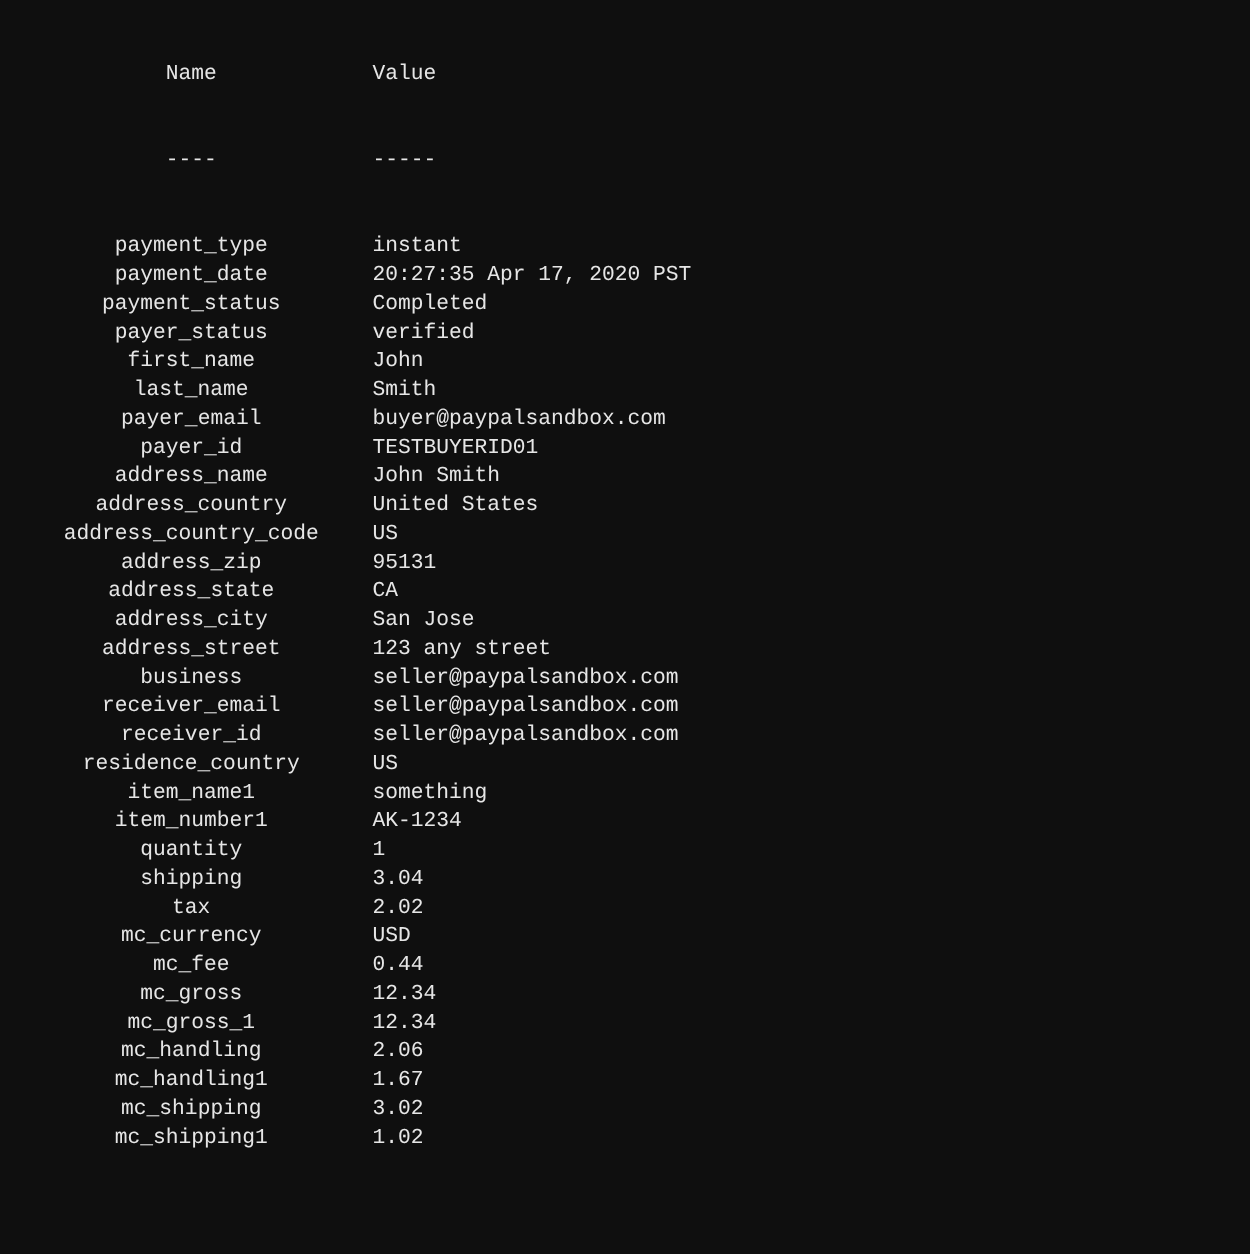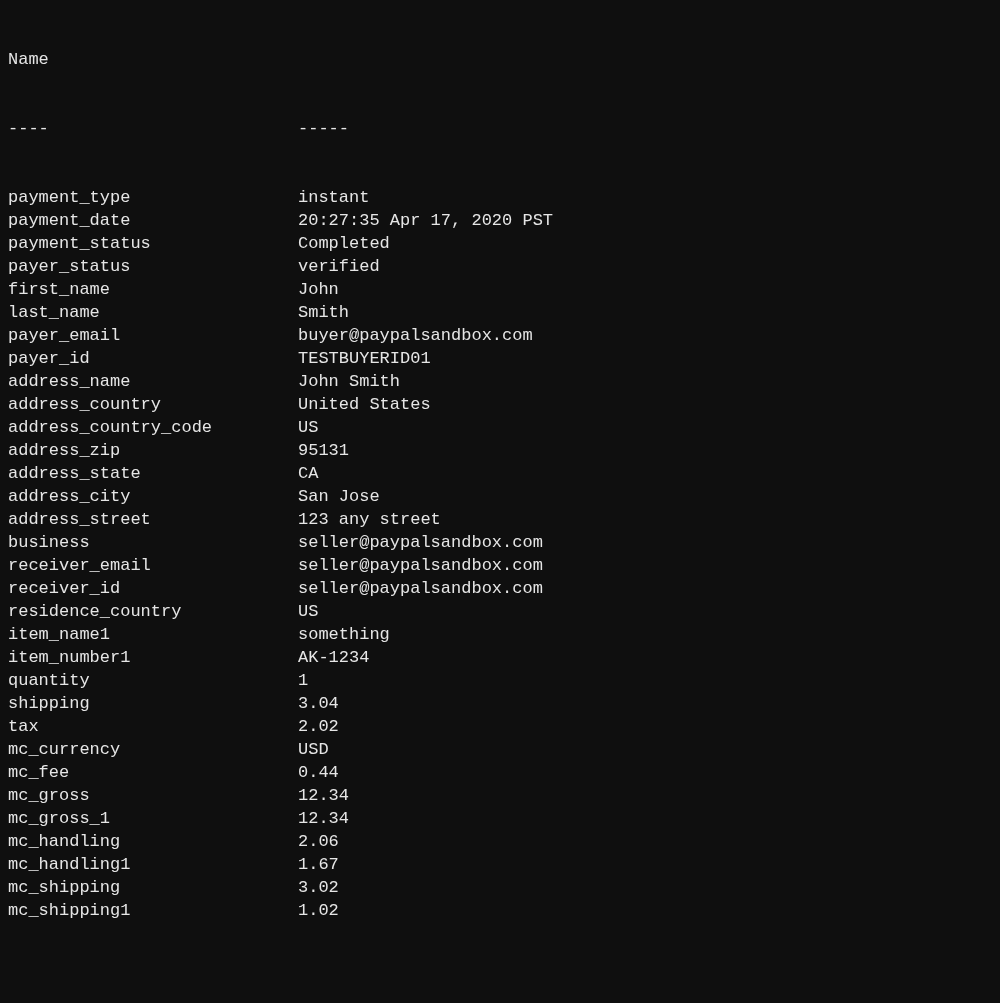--- a/index.html
+++ b/index.html
@@ -20,30 +20,32 @@
   }
   .prompt-line {
     margin-bottom: 23px;
   }
   .row {
     display: flex;
   }
   .col-name {
     width: 290px;
     flex: 0 0 290px;
+    text-align: center;
   }
   .col-value {
     flex: 1;
   }
 </style>
 </head>
 <body>
 
 <div class="term">
   <div class="row">
     <span class="col-name">Name</span>
+    <span class="col-value">Value</span>
   </div>
   <div class="row">
     <span class="col-name">----</span>
     <span class="col-value">-----</span>
   </div>
   <div id="rows"><div class="row"><span class="col-name">payment_type</span><span class="col-value">instant</span></div><div class="row"><span class="col-name">payment_date</span><span class="col-value">20:27:35 Apr 17, 2020 PST</span></div><div class="row"><span class="col-name">payment_status</span><span class="col-value">Completed</span></div><div class="row"><span class="col-name">payer_status</span><span class="col-value">verified</span></div><div class="row"><span class="col-name">first_name</span><span class="col-value">John</span></div><div class="row"><span class="col-name">last_name</span><span class="col-value">Smith</span></div><div class="row"><span class="col-name">payer_email</span><span class="col-value">buyer@paypalsandbox.com</span></div><div class="row"><span class="col-name">payer_id</span><span class="col-value">TESTBUYERID01</span></div><div class="row"><span class="col-name">address_name</span><span class="col-value">John Smith</span></div><div class="row"><span class="col-name">address_country</span><span class="col-value">United States</span></div><div class="row"><span class="col-name">address_country_code</span><span class="col-value">US</span></div><div class="row"><span class="col-name">address_zip</span><span class="col-value">95131</span></div><div class="row"><span class="col-name">address_state</span><span class="col-value">CA</span></div><div class="row"><span class="col-name">address_city</span><span class="col-value">San Jose</span></div><div class="row"><span class="col-name">address_street</span><span class="col-value">123 any street</span></div><div class="row"><span class="col-name">business</span><span class="col-value">seller@paypalsandbox.com</span></div><div class="row"><span class="col-name">receiver_email</span><span class="col-value">seller@paypalsandbox.com</span></div><div class="row"><span class="col-name">receiver_id</span><span class="col-value">seller@paypalsandbox.com</span></div><div class="row"><span class="col-name">residence_country</span><span class="col-value">US</span></div><div class="row"><span class="col-name">item_name1</span><span class="col-value">something</span></div><div class="row"><span class="col-name">item_number1</span><span class="col-value">AK-1234</span></div><div class="row"><span class="col-name">quantity</span><span class="col-value">1</span></div><div class="row"><span class="col-name">shipping</span><span class="col-value">3.04</span></div><div class="row"><span class="col-name">tax</span><span class="col-value">2.02</span></div><div class="row"><span class="col-name">mc_currency</span><span class="col-value">USD</span></div><div class="row"><span class="col-name">mc_fee</span><span class="col-value">0.44</span></div><div class="row"><span class="col-name">mc_gross</span><span class="col-value">12.34</span></div><div class="row"><span class="col-name">mc_gross_1</span><span class="col-value">12.34</span></div><div class="row"><span class="col-name">mc_handling</span><span class="col-value">2.06</span></div><div class="row"><span class="col-name">mc_handling1</span><span class="col-value">1.67</span></div><div class="row"><span class="col-name">mc_shipping</span><span class="col-value">3.02</span></div><div class="row"><span class="col-name">mc_shipping1</span><span class="col-value">1.02</span></div></div>
 </div>
 
 </body></html>

